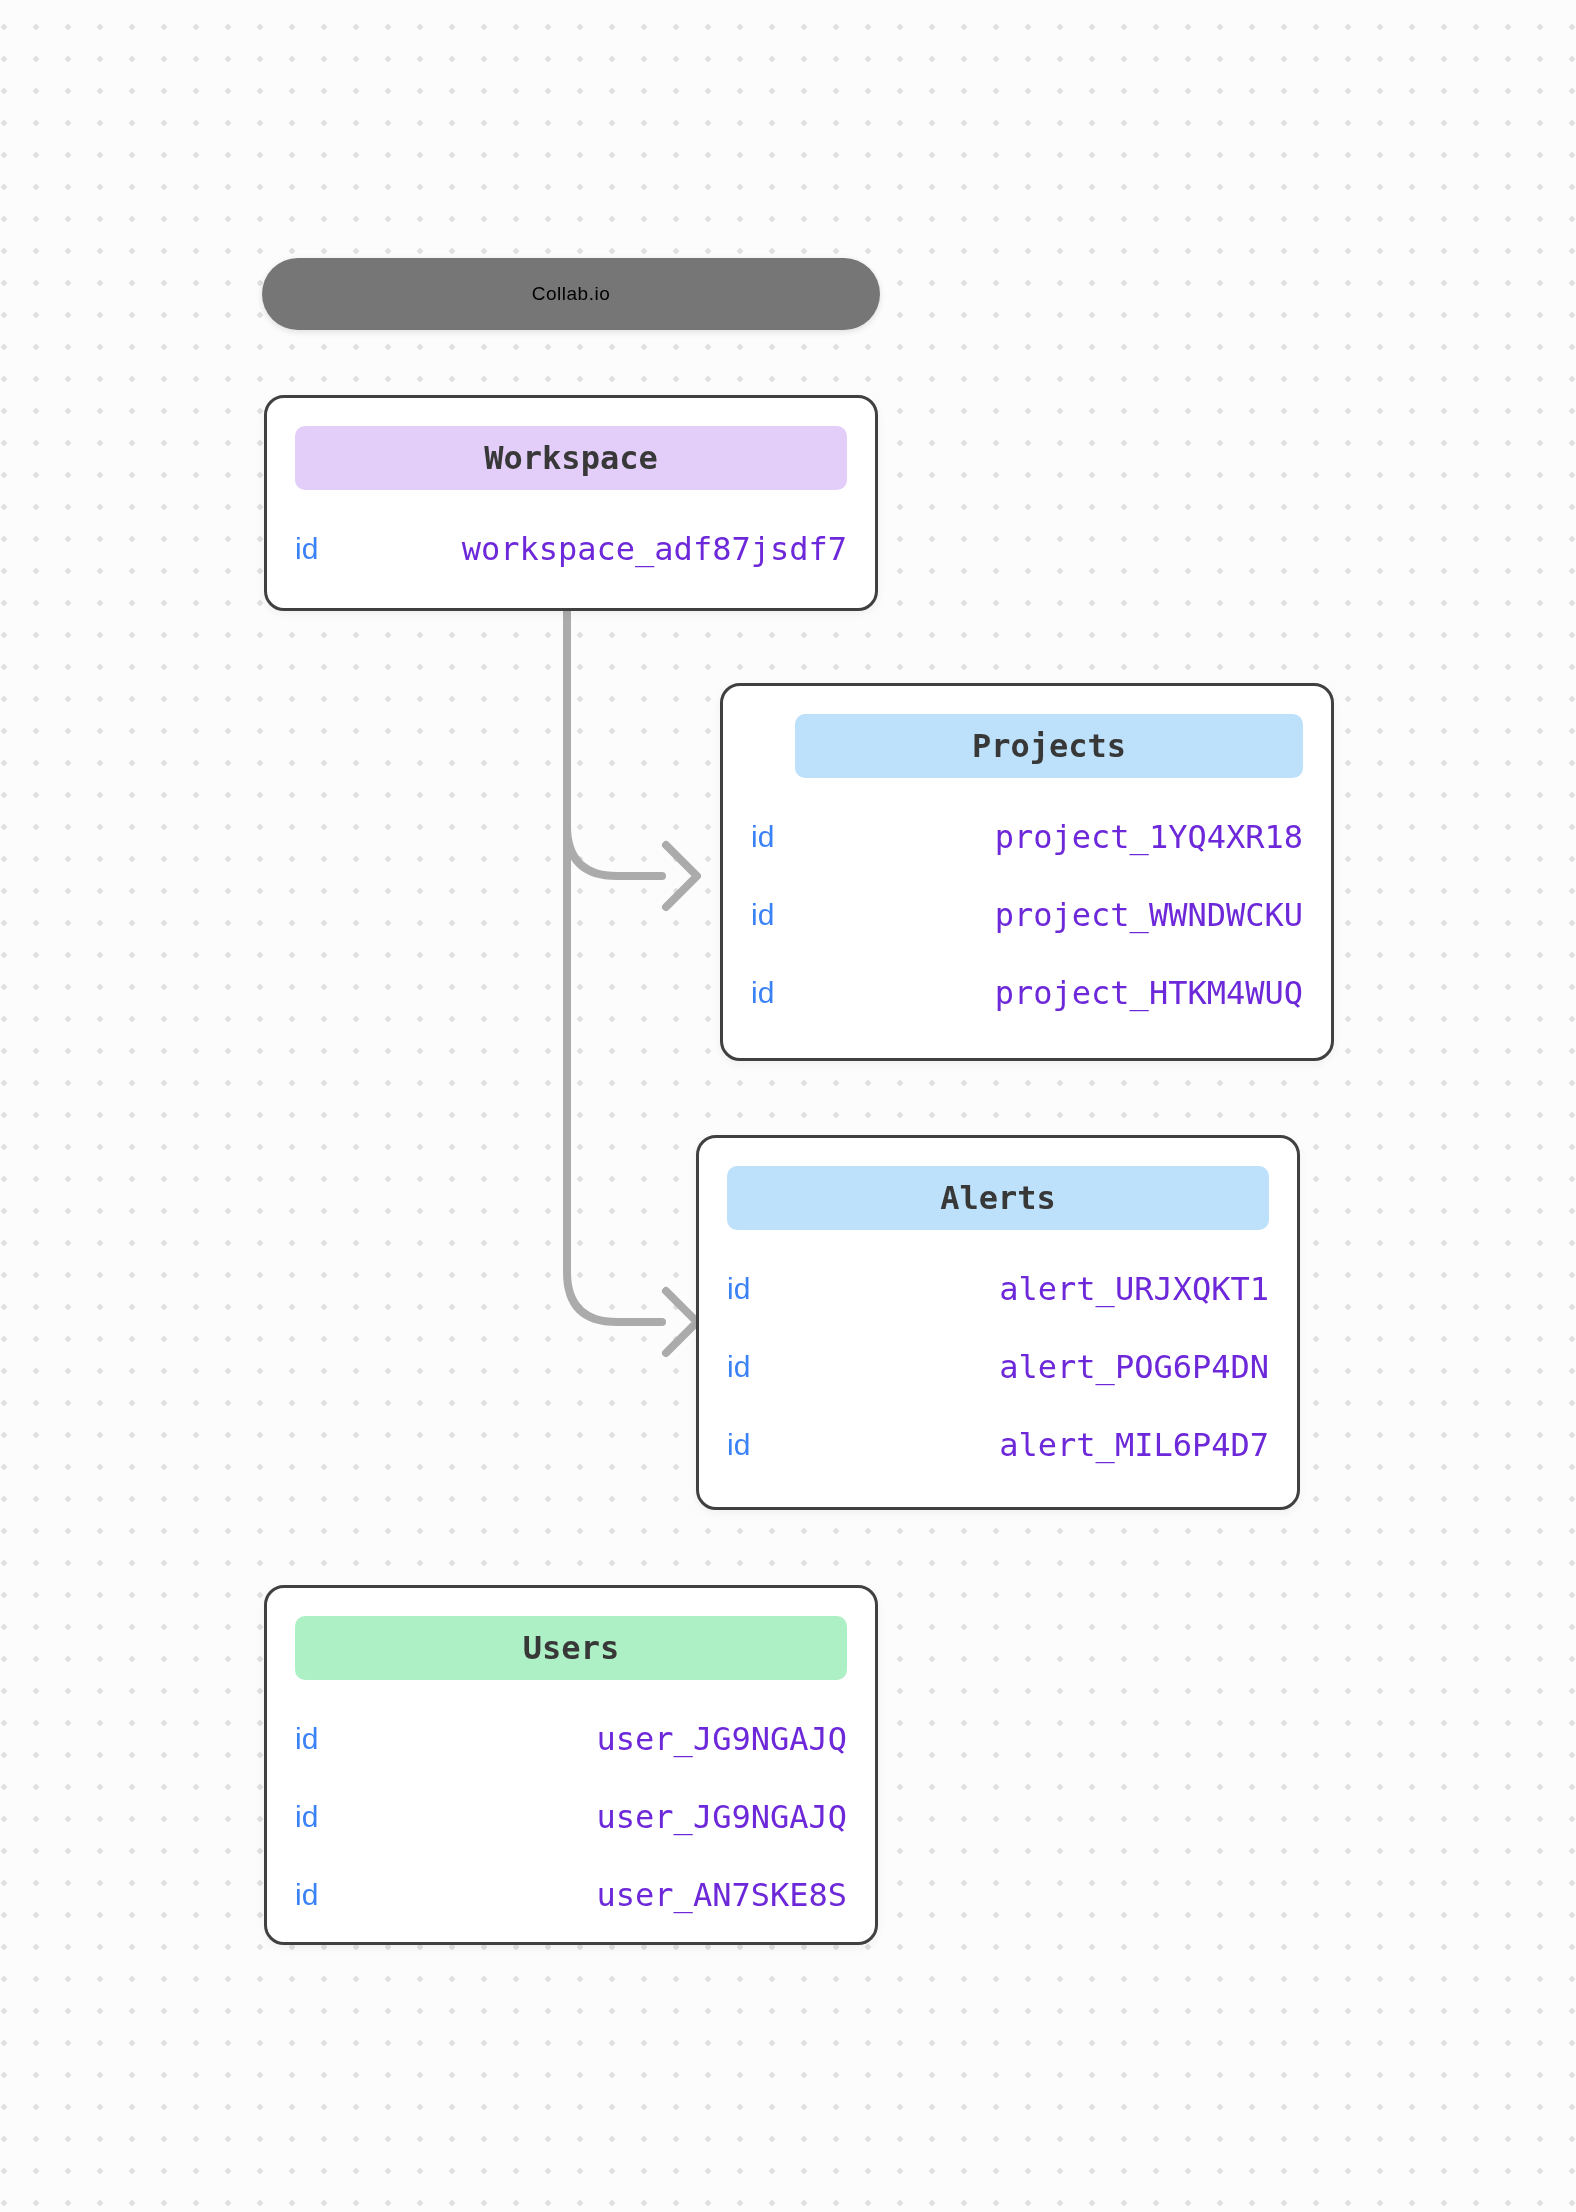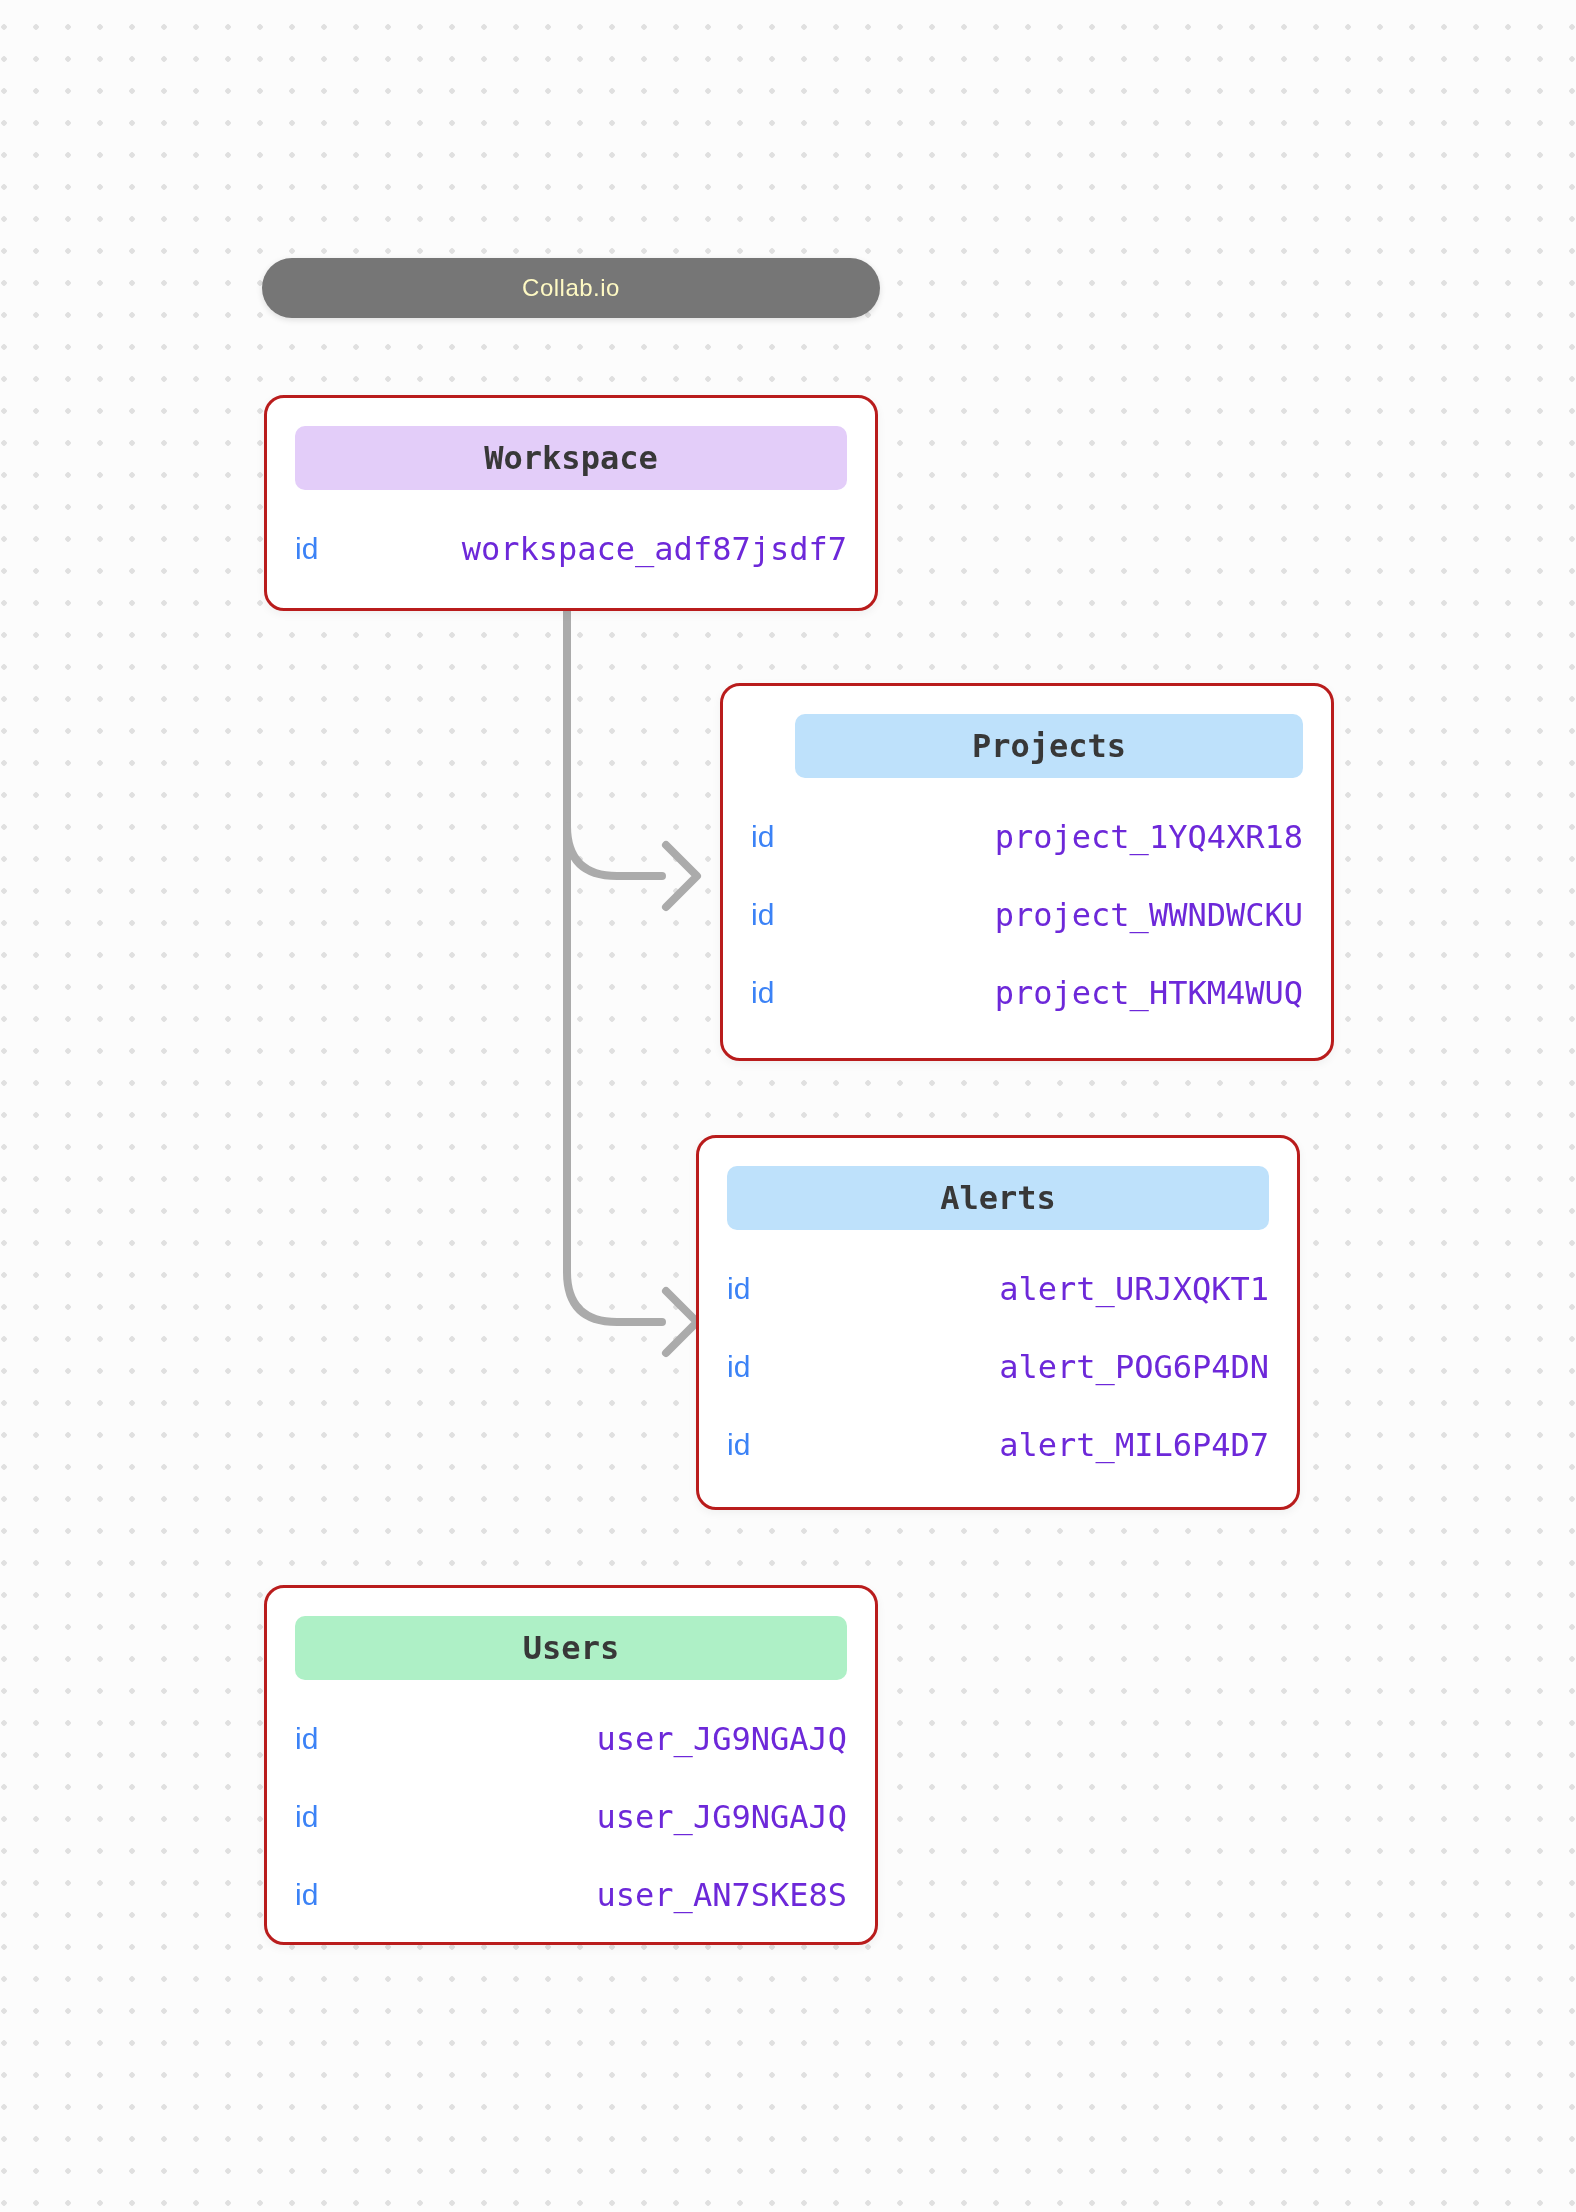--- a/index.html
+++ b/index.html
@@ -10,30 +10,30 @@
     background-color:#fcfcfc;
     background-image: radial-gradient(circle at 4px 27px, #e0e0e0 2.5px, transparent 3px);
     background-size: 32px 32px;
     font-family:"Liberation Sans", sans-serif;
   }
   .connectors {
     position:absolute; left:0; top:0; width:1576px; height:2212px;
     pointer-events:none;
   }
   .pill {
-    position:absolute; left:262px; top:258px; width:618px; height:60px;
+    position:absolute; left:262px; top:258px; width:618px; height:72px;
     border-radius:40px;
     display:flex; align-items:center; justify-content:center;
-    color:#fef9c3; font-size:24px; letter-spacing:0.5px;
+    color:#000000; font-size:19px; letter-spacing:0.5px;
     box-shadow:0 2px 6px rgba(0,0,0,0.12);
   }
   .card {
     position:absolute;
     background:#ffffff;
-    border:3px solid #b91c1c;
+    border:3px solid #404040;
     border-radius:20px;
     box-shadow:0 3px 10px rgba(0,0,0,0.05);
     padding:28px 28px 0 28px;
     display:flex; flex-direction:column;text-align:center;
   }
   #card-workspace { left:264px; top:395px; width:614px; height:216px; }
   #card-projects  { left:720px; top:683px; width:614px; height:378px; }
   #card-alerts    { left:696px; top:1135px; width:604px; height:375px; }
   #card-users     { left:264px; top:1585px; width:614px; height:360px; }
   .card-header {

